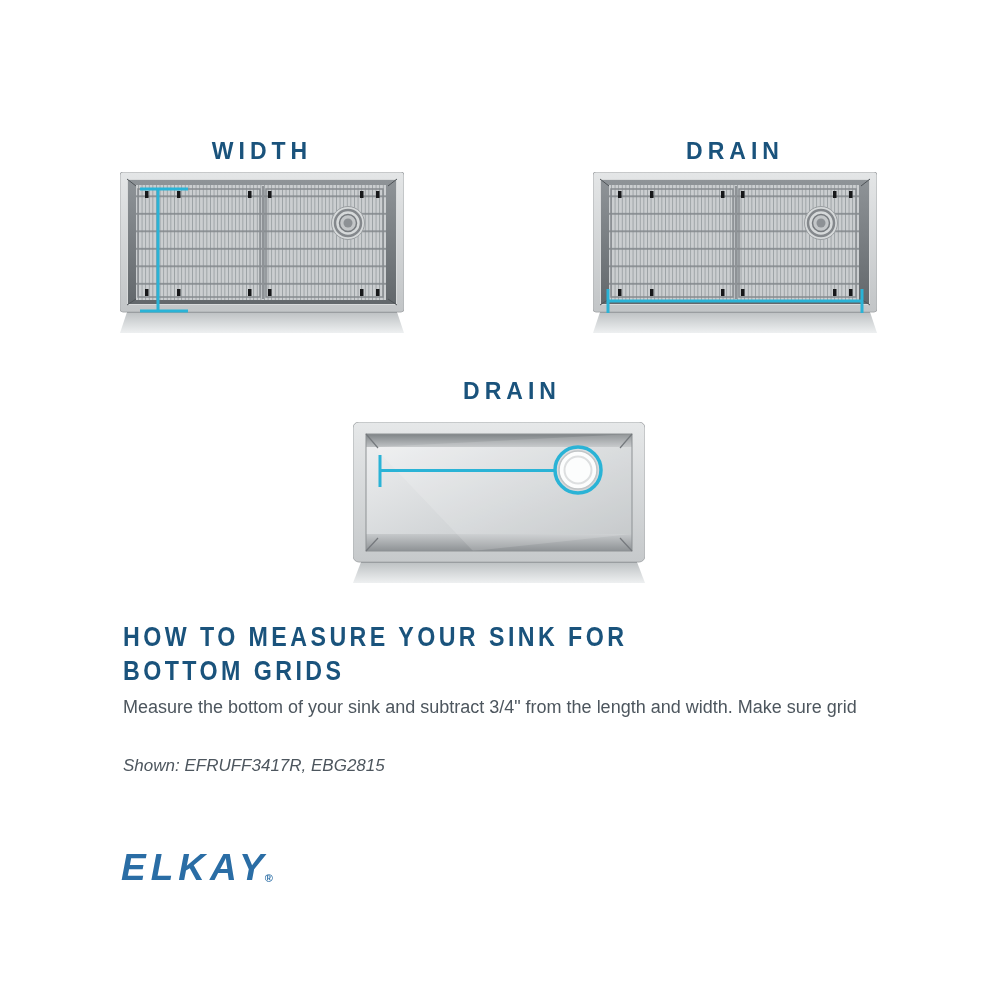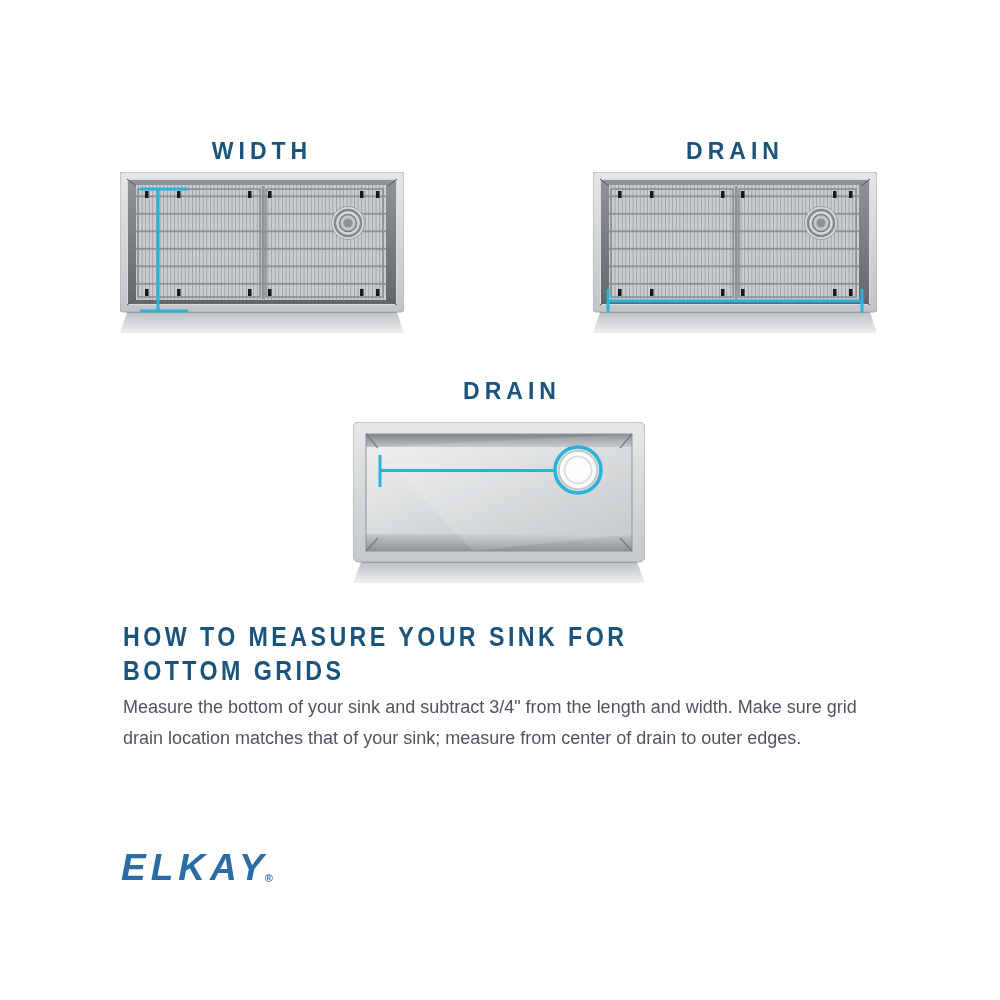--- a/index.html
+++ b/index.html
@@ -20,21 +20,21 @@
     letter-spacing:5px;color:var(--heading-blue);line-height:34px;
   }
   .sink-wrap{position:absolute;}
   .heading{
     position:absolute;left:123px;top:620px;color:var(--heading-blue);
     font-weight:bold;font-size:27px;line-height:34px;letter-spacing:4px;
     transform:scaleX(0.86);transform-origin:left top;white-space:nowrap;
   }
   .body-copy{
     position:absolute;left:123px;top:692px;color:var(--body-text);
-    font-size:18px;line-height:31px;letter-spacing:0px;white-space:nowrap;
+    font-size:18px;line-height:31px;letter-spacing:0px;white-space:nowrap;text-align:right;
   }
   .shown-note{
     position:absolute;left:123px;top:756px;color:var(--body-text);
     font-size:17px;font-style:italic;white-space:nowrap;
   }
   .brand-logo{
     position:absolute;left:121px;top:850px;color:var(--logo-blue);
     font-size:37px;font-weight:bold;font-style:italic;letter-spacing:5px;
     line-height:36px;white-space:nowrap;
   }
@@ -247,21 +247,21 @@
     </svg>
   </div>
 
   <div class="heading">
     <div>HOW TO MEASURE YOUR SINK FOR</div>
     <div>BOTTOM GRIDS</div>
   </div>
 
   <div class="body-copy">
     <div>Measure the bottom of your sink and subtract 3/4" from the length and width. Make sure grid</div>
-    <div>drain location matches that of your sink; measure from center of drain to outer edges.</div>
-  </div>
-
+  </div>
+
+  <div class="shown-note">Shown: EFRUFF3417R, EBG2815</div>
 
   <div class="brand-logo">
     <span>ELKAY</span><span class="rmark">®</span>
   </div>
 
 </div>
 
 </body></html>

